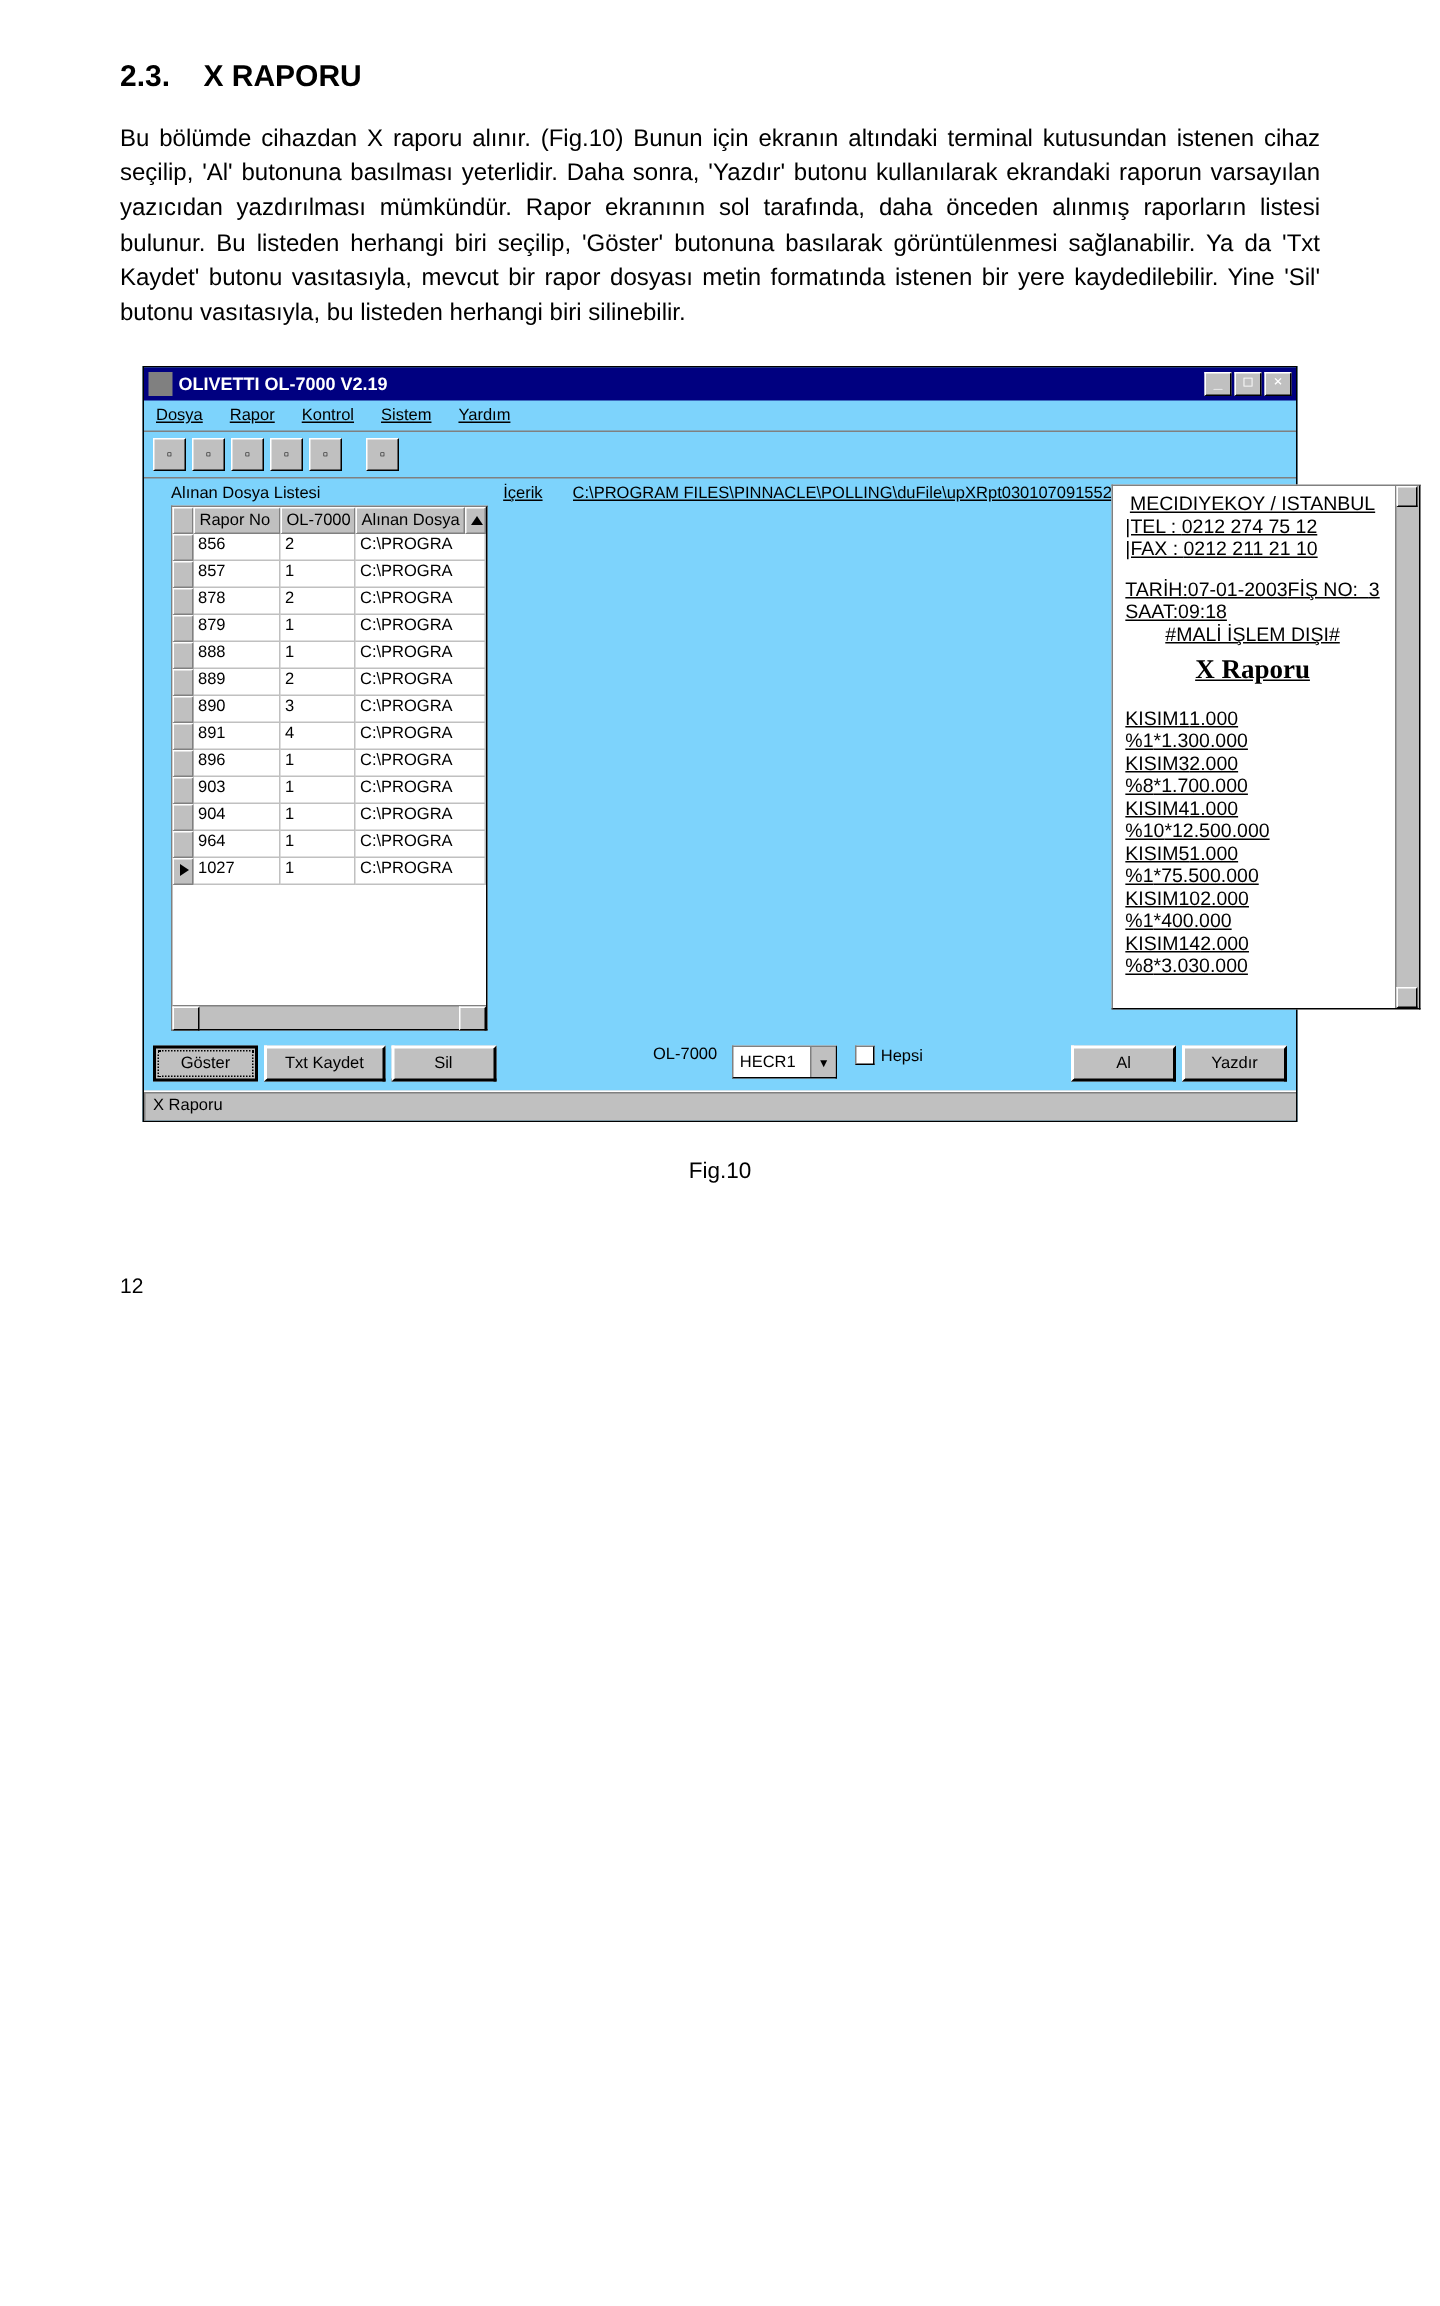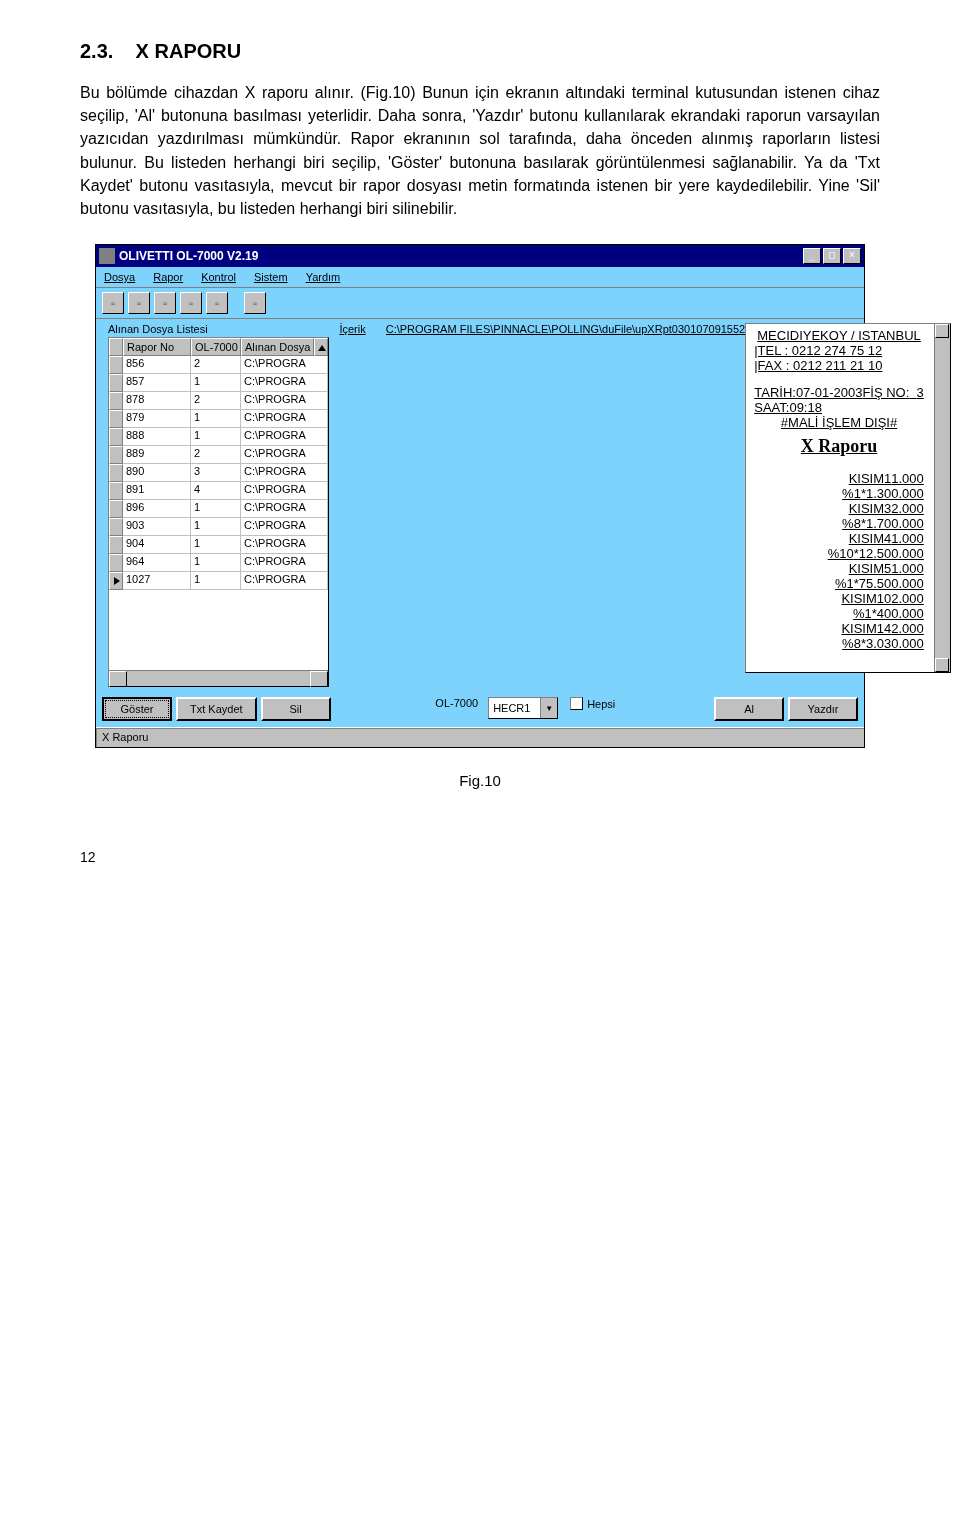--- a/index.html
+++ b/index.html
@@ -8,42 +8,42 @@
   p.body { text-align: justify; line-height: 1.45; margin: 0 0 24px 0; }
   .app-window { border: 1px solid #000; background: #7dd3fc; margin: 0 auto 24px auto; width: 770px; font-family: "MS Sans Serif", Tahoma, sans-serif; font-size: 11px; }
   .titlebar { background: #000080; color: #fff; display: flex; align-items: center; height: 22px; padding: 0 3px; }
   .titlebar-icon { width: 16px; height: 16px; background: #808080; margin-right: 4px; display:inline-block; }
   .titlebar-text { flex: 1; font-weight: bold; font-size: 12px; }
   .titlebar-btn { width: 18px; height: 16px; background: #c0c0c0; border: 1px solid #000; border-top-color:#fff; border-left-color:#fff; margin-left: 2px; font-size:10px; line-height:12px; text-align:center; font-family: monospace; }
   .menubar { display:flex; gap:18px; padding: 4px 8px; border-bottom:1px solid #808080; }
   .menubar span { text-decoration: underline; text-decoration-color:#000; }
   .toolbar { display:flex; gap:4px; padding:4px 6px; border-bottom:1px solid #808080; }
   .tool-btn { width:22px; height:22px; background:#c0c0c0; border:1px solid #000; border-top-color:#fff; border-left-color:#fff; font-size:10px; display:flex;align-items:center;justify-content:center; }
-  .content-row { display:flex; padding:4px 0; gap:10px;margin-left:12px; }
+  .content-row { display:flex; padding:4px 18px; gap:10px; }
   .left-pane { width: 230px; display:flex; flex-direction:column; }
   .pane-label { font-size:11px; margin-bottom:2px; }
   .grid-wrap { border:1px solid #000; border-top-color:#808080; border-left-color:#808080; background:#fff; height: 350px; display:flex; flex-direction:column;}
   .grid-head, .grid-row { display:flex; font-size:11px; }
   .grid-head .gcell { background:#c0c0c0; border:1px solid #fff; border-bottom-color:#808080; border-right-color:#808080; padding:2px 3px; }
   .gcell { border-bottom:1px solid #c0c0c0; border-right:1px solid #c0c0c0; padding:1px 3px; height:18px; overflow:hidden; white-space:nowrap; }
   .gcell.sel { width:14px; background:#c0c0c0; border:1px solid #fff; border-bottom-color:#808080; border-right-color:#808080; }
-  .gc1 { width:68px; } .gc2 { width:50px; } .gc3 { flex:1; }
+  .gc1 { width:58px; } .gc2 { width:50px; } .gc3 { flex:1; }
   .gcell.hdr-up { width:14px; }
   .grid-body { flex:1; overflow:hidden; }
   .hscroll { height:16px; background:#c0c0c0; border-top:1px solid #808080; position:relative; }
   .hscroll::before,.hscroll::after{content:"";position:absolute;top:0;width:16px;height:14px;background:#c0c0c0;border:1px solid #000;border-top-color:#fff;border-left-color:#fff;}
   .hscroll::before{left:0;} .hscroll::after{right:0;}
   .right-pane { flex:1; display:flex; flex-direction:row;text-decoration:underline; }
   .right-head { display:flex; gap:20px; font-size:11px; margin-bottom:2px;}
   .right-head .path { flex:1; white-space:nowrap; overflow:hidden; }
   .content-box { background:#fff; border:1px solid #000; border-top-color:#808080; border-left-color:#808080; height:350px; padding:4px 8px; font-family: Arial, sans-serif; font-size:12px; position:relative; }
   .content-box .vscroll { position:absolute; right:0; top:0; bottom:0; width:16px; background:#c0c0c0; border-left:1px solid #808080; }
   .vscroll .arrow { width:14px;height:14px;background:#c0c0c0;border:1px solid #000;border-top-color:#fff;border-left-color:#fff;position:absolute; }
   .vscroll .arrow.up{top:0;} .vscroll .arrow.dn{bottom:0;}
-  .report-line { display:flex; justify-content:flex-end; white-space:pre; }
+  .report-line { display:flex; justify-content:flex-start; white-space:pre; }
   .report-center { text-align:center; font-weight:bold; font-size:18px; font-family:"Times New Roman",serif; margin:6px 0; }
   .report-small { font-size:13px; }
   .button-row { display:flex; gap:4px; padding:6px; align-items:flex-start; }
   .winbtn { height:24px; padding:0 12px; background:#c0c0c0; border:2px solid #000; border-top-color:#fff; border-left-color:#fff; font-size:11px; display:flex;align-items:center;justify-content:center; min-width:70px; }
   .winbtn.focus { border:2px solid #000; outline:1px dotted #000; outline-offset:-4px;}
   .label-static { font-size:11px; padding:0 6px;}
   .combo { height:22px; background:#fff; border:1px solid #000; border-top-color:#808080; border-left-color:#808080; display:flex; align-items:center; padding:0 18px 0 4px; font-size:11px; min-width:70px; position:relative;}
   .combo::after{content:"▼";position:absolute;right:0;top:0;bottom:0;width:16px;background:#c0c0c0;border-left:1px solid #808080;display:flex;align-items:center;justify-content:center;font-size:8px;}
   .checkbox { width:13px;height:13px;background:#fff;border:1px solid #000;border-top-color:#808080;border-left-color:#808080;margin-right:4px;}
   .statusbar { border-top:1px solid #fff; padding:3px 6px; font-size:11px; background:#c0c0c0; height:20px; box-shadow:inset 1px 1px #808080;}

